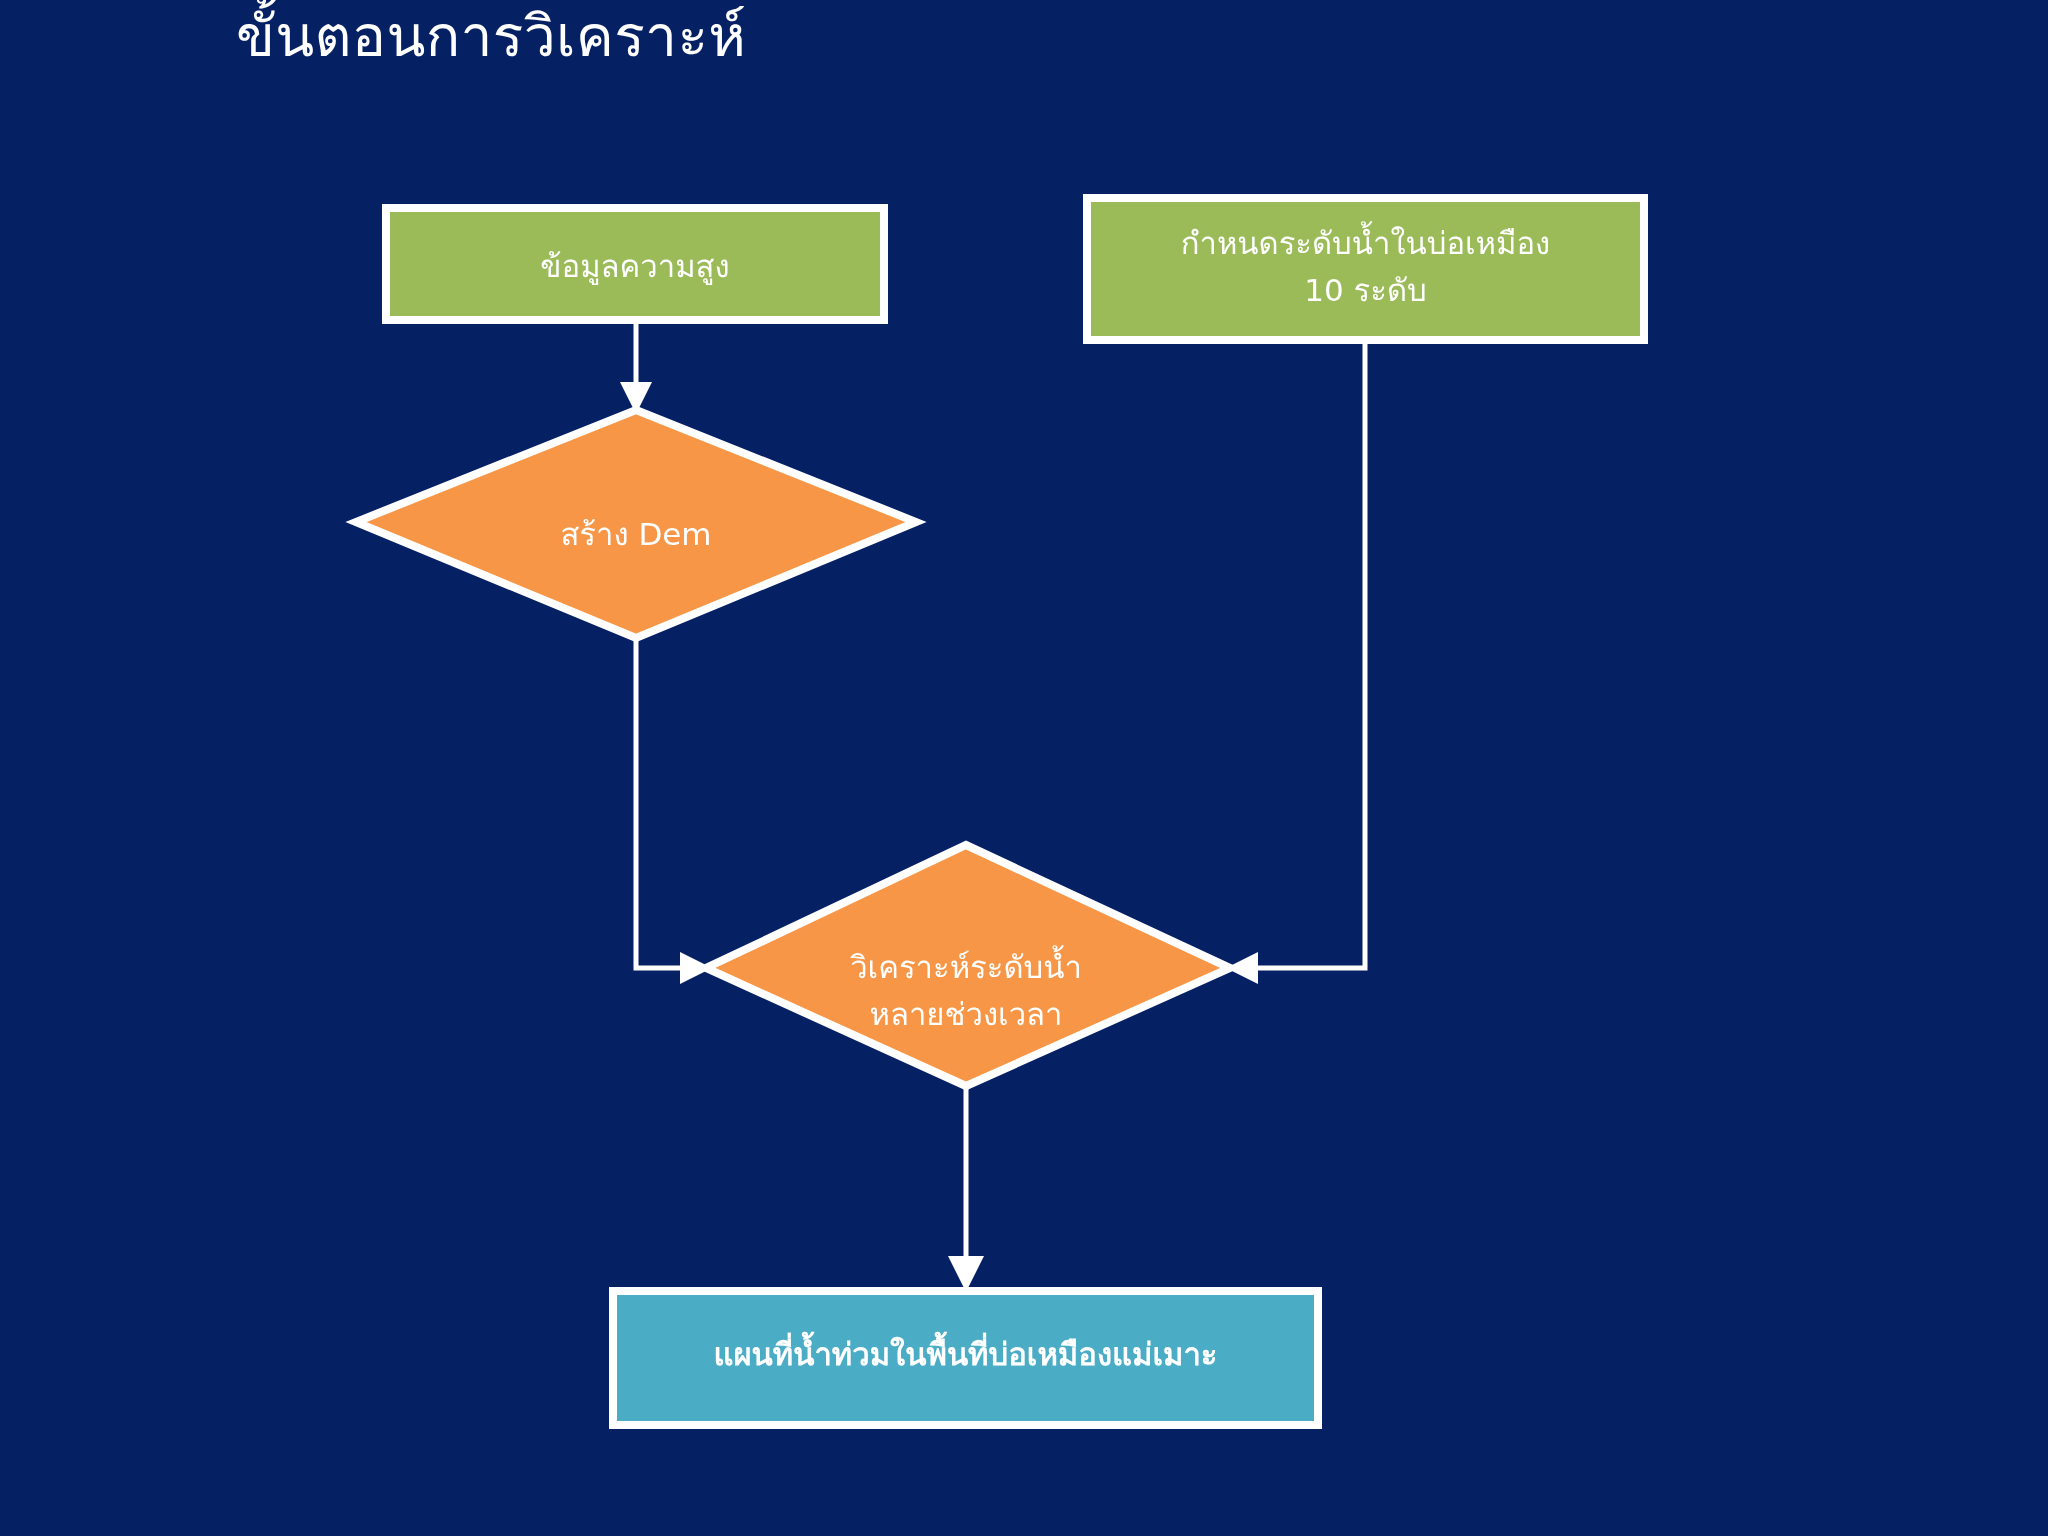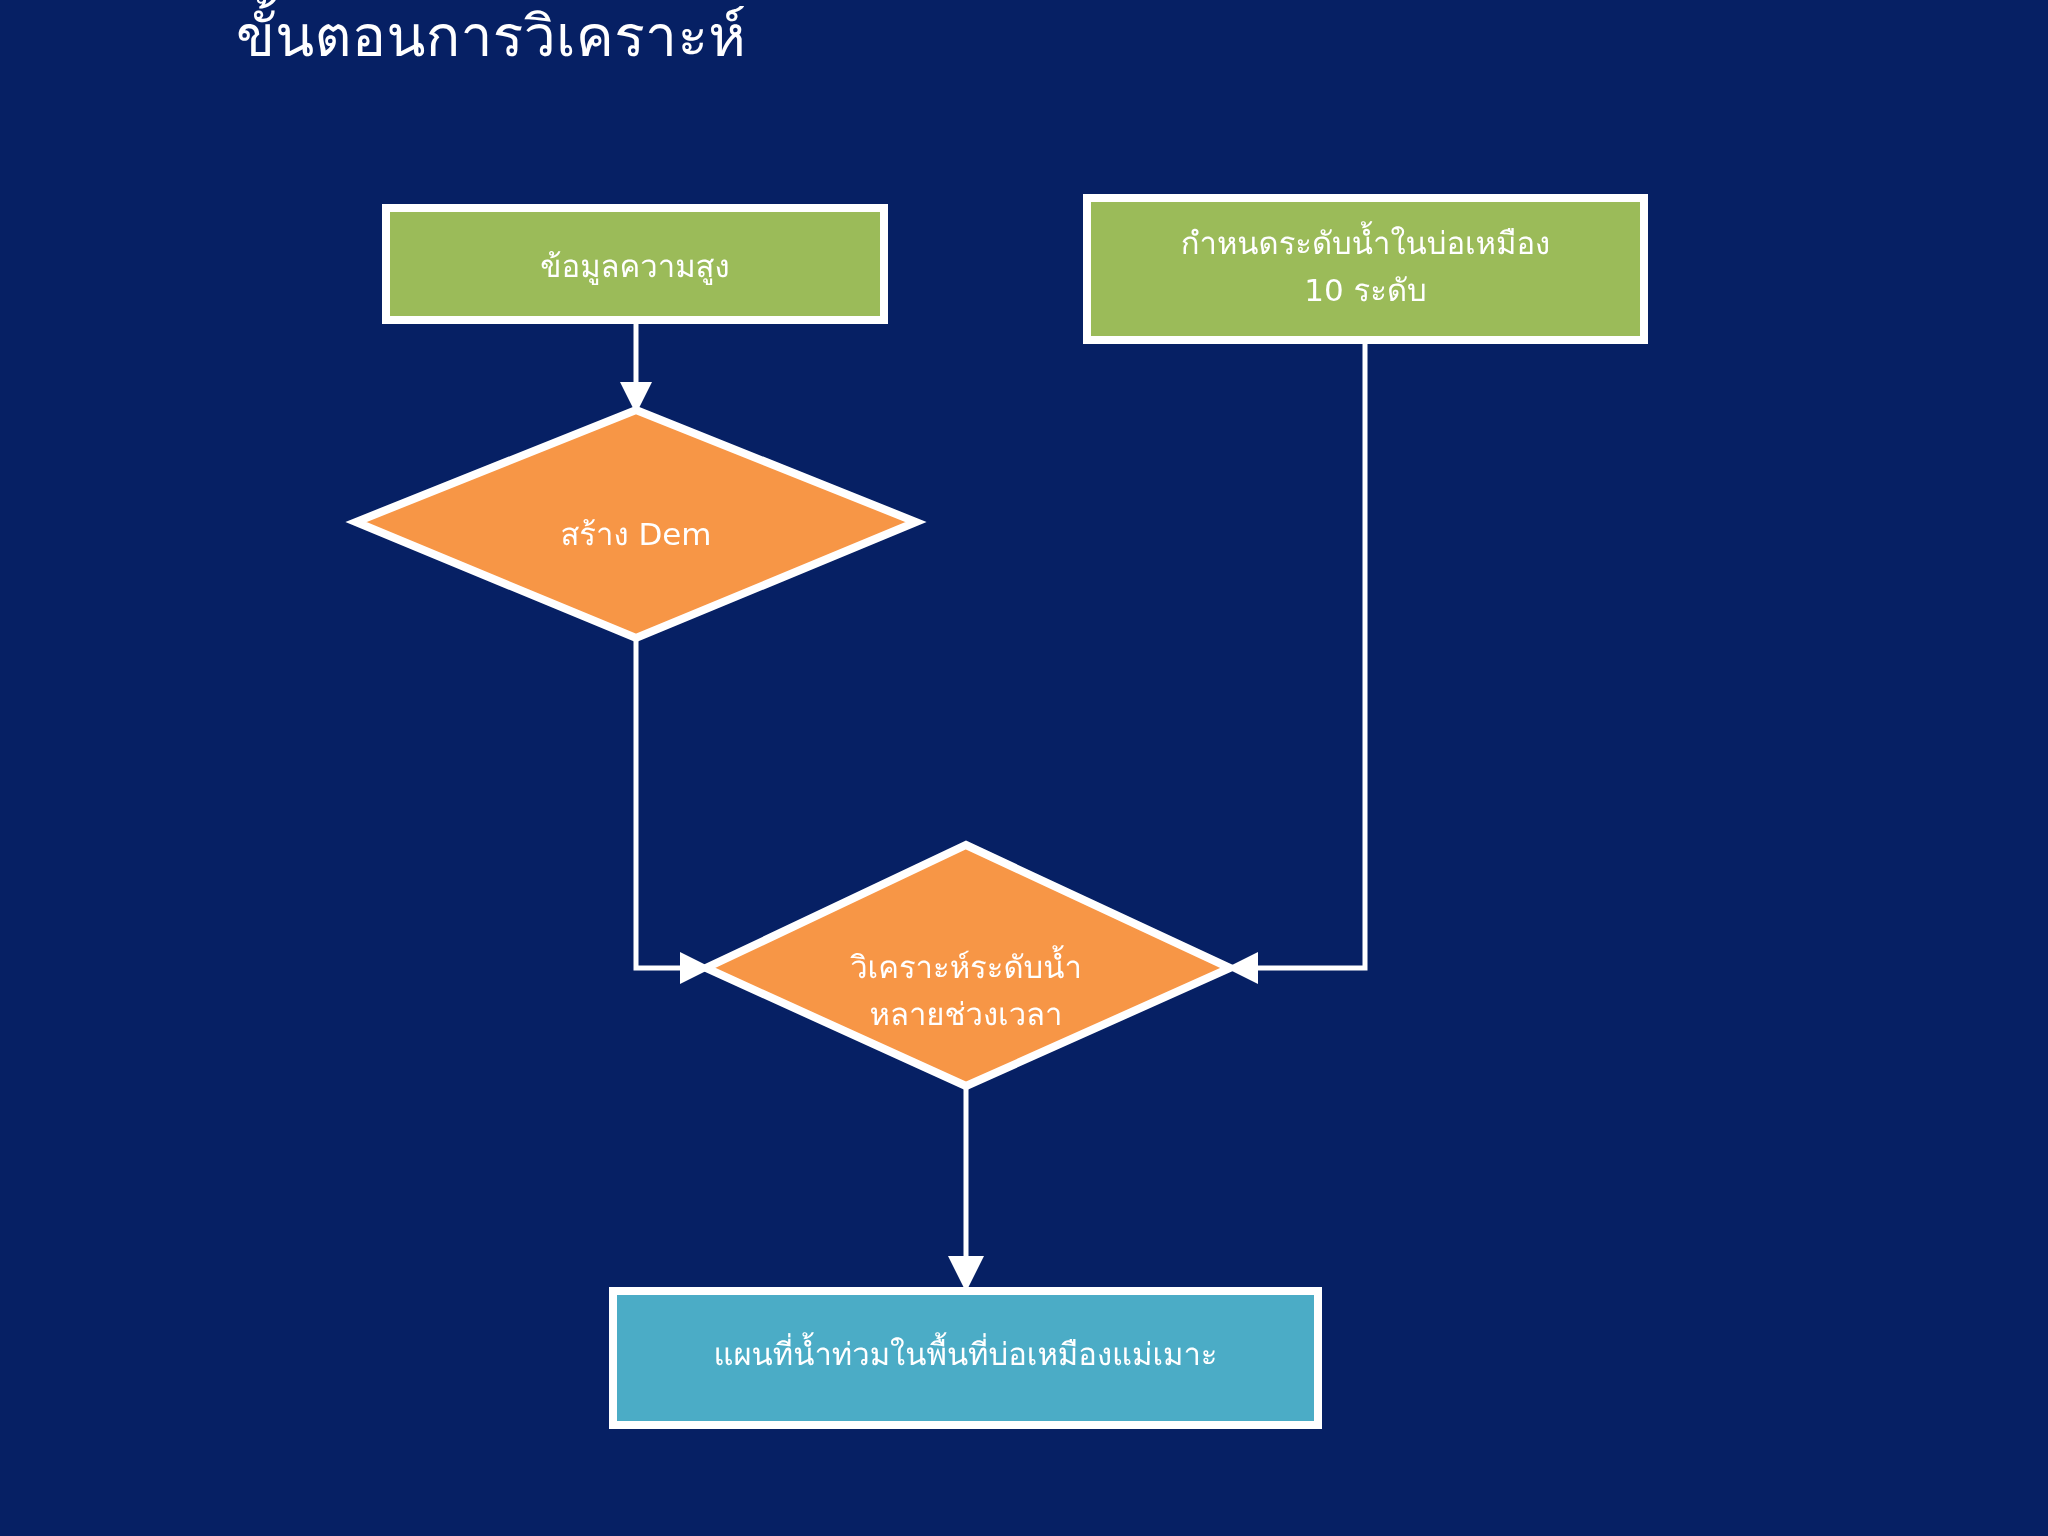--- a/index.html
+++ b/index.html
@@ -94,15 +94,15 @@
   <div class="node-label" style="left:386px; top:244px; width:498px;">ข้อมูลความสูง</div>
 
   <div class="node-label two-line" style="left:1087px; top:220px; width:557px;">กำหนดระดับน้ำในบ่อเหมือง
 10 ระดับ</div>
 
   <div class="node-label" style="left:436px; top:512px; width:400px;">สร้าง Dem</div>
 
   <div class="node-label two-line" style="left:766px; top:944px; width:400px;">วิเคราะห์ระดับน้ำ
 หลายช่วงเวลา</div>
 
-  <div class="node-label" style="left:613px; top:1332px; width:705px;">แผนที่น้ำท่วมในพื้นที่บ่อเหมืองแม่เมาะ</div>
+  <div class="node-label" style="left:613px; top:1332px; width:705px;font-weight:bold;">แผนที่น้ำท่วมในพื้นที่บ่อเหมืองแม่เมาะ</div>
 
 </div>
 
 </body></html>

